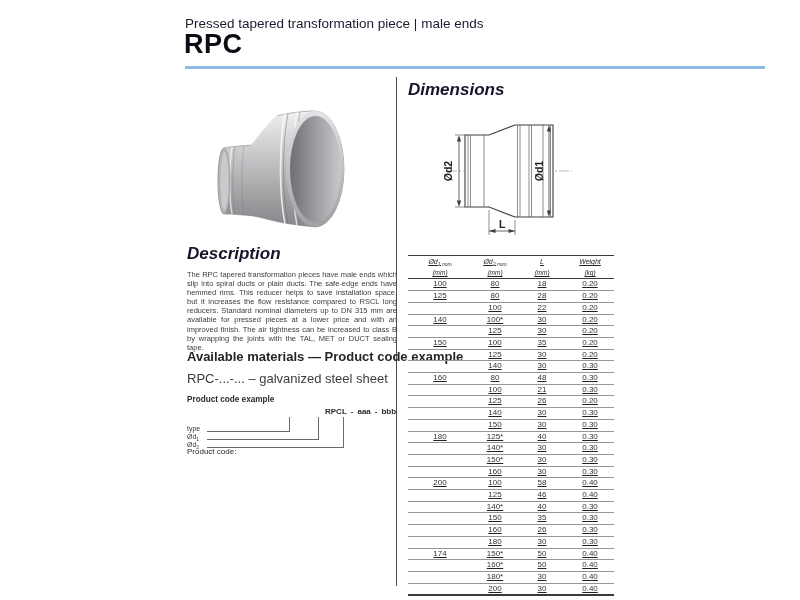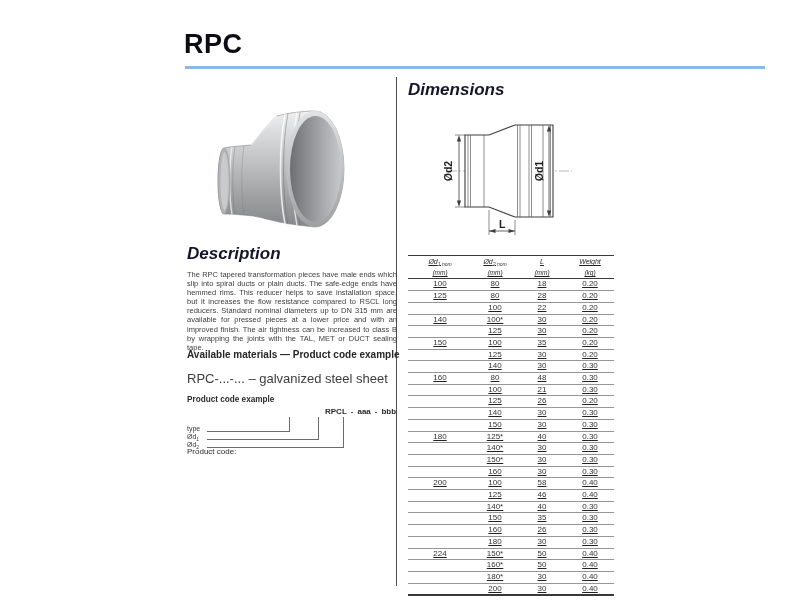--- a/index.html
+++ b/index.html
@@ -10,21 +10,21 @@
   .subtitle{position:absolute;left:185px;top:16px;font-size:13.5px;color:#1b1b2e;}
   .title{position:absolute;left:184px;top:29px;font-size:27px;font-weight:bold;color:#0c0c14;letter-spacing:.5px;}
   .blue-rule{position:absolute;left:185px;top:66px;width:580px;height:3px;background:#8fb9e4;}
   .v-divider{position:absolute;left:396px;top:77px;width:1px;height:509px;background:#4d4d4d;}
 
   
   .photo-svg{position:absolute;left:192px;top:92px;}
   .desc-heading{position:absolute;left:187px;top:244px;font-size:17px;font-style:italic;font-weight:bold;color:#15152a;}
   .desc-body{position:absolute;left:187px;top:270px;width:210px;font-size:7.5px;line-height:9.1px;
              text-align:justify;color:#3d3d3d;}
-  .materials-label{position:absolute;left:187px;top:349px;font-size:10px;font-weight:bold;color:#262626;}
+  .materials-label{position:absolute;left:187px;top:349px;font-size:13px;font-weight:bold;color:#262626;}
   .materials-value{position:absolute;left:187px;top:359px;font-size:13px;color:#3d3d3d;margin-top:12px;}
 
   
   .pc-block{position:absolute;left:187px;top:395px;width:210px;height:62px;font-size:8px;color:#2b2b2b;}
   .pc-heading{position:absolute;left:0;top:0;font-size:8.2px;font-weight:bold;text-align:right;}
   .pc-label{position:absolute;left:0;top:12px;margin-top:40px;}
   .pc-code{position:absolute;left:90px;top:12px;font-weight:bold;padding-left:48px;}
   .pc-code span{display:inline-block;}
   .pc-sep{margin:0 4px;}
   .pc-callout-label{position:absolute;left:0;font-size:7px;color:#3a3a3a;}
@@ -45,20 +45,21 @@
   .dim-table th .unit{display:block;font-size:6.5px;font-style:italic;margin-top:1px;}
   .dim-table td{font-size:8px;color:#333;text-align:center;height:10.7px;line-height:10.7px;
                 padding:0;border-bottom:1px solid #969696;}
   .dim-table tr:last-child td{border-bottom:2px solid #3a3a3a;}
 </style>
 </head>
 <body>
 
 <div id="page">
 
+  <div class="subtitle">Pressed tapered transformation piece | male ends</div>
   <div class="title">RPC</div>
   <div class="blue-rule" style="background: rgb(143, 185, 228);"></div>
   <div class="v-divider"></div>
 
   <svg class="photo-svg" width="178" height="152" viewBox="0 0 178 152">
     <defs>
       <linearGradient id="gBody" x1="0" y1="0" x2="0" y2="1">
         <stop offset="0" stop-color="#f0f0f1"></stop>
         <stop offset="0.2" stop-color="#d9dadb"></stop>
         <stop offset="0.48" stop-color="#bbbdbf"></stop>
@@ -286,21 +287,21 @@
           <td>26</td>
           <td>0.30</td>
         </tr>
         <tr>
           <td></td>
           <td>180</td>
           <td>30</td>
           <td>0.30</td>
         </tr>
         <tr>
-          <td>224</td>
+          <td>174</td>
           <td>150*</td>
           <td>50</td>
           <td>0.40</td>
         </tr>
         <tr>
           <td></td>
           <td>160*</td>
           <td>50</td>
           <td>0.40</td>
         </tr>

